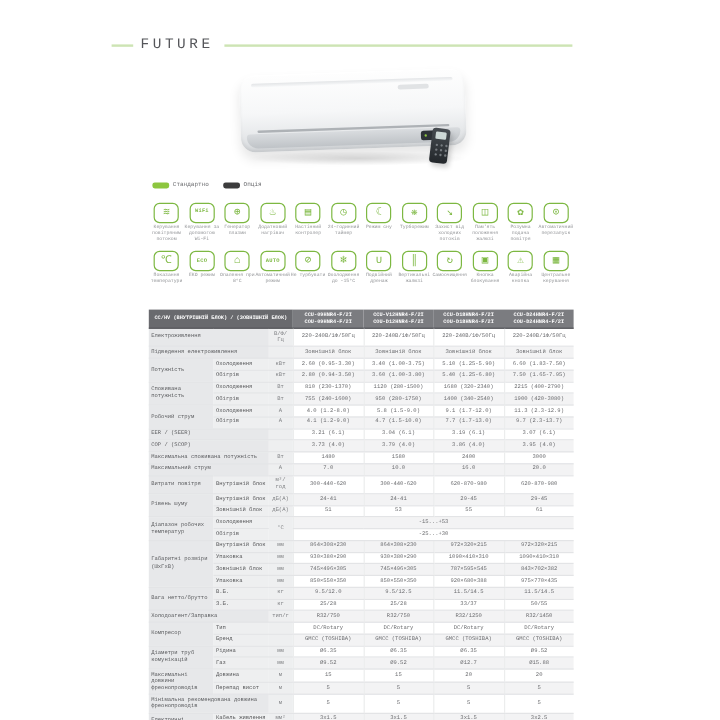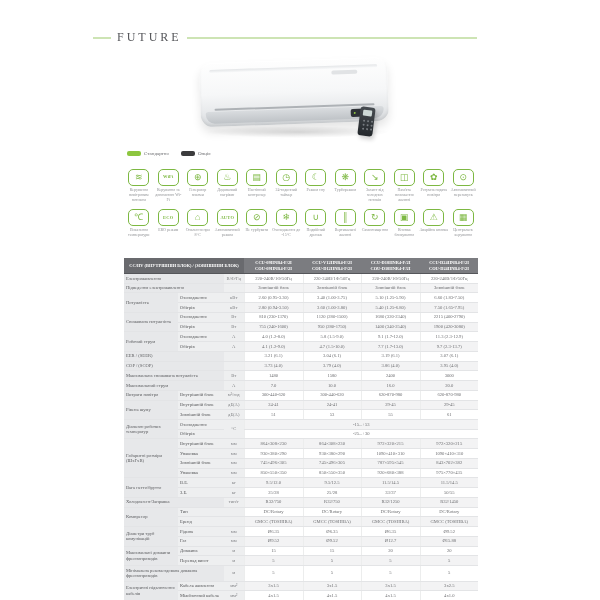--- a/index.html
+++ b/index.html
@@ -1,18 +1,18 @@
 <!DOCTYPE html>
 <html><head>
 <meta charset="utf-8">
 <style>
   *{box-sizing:border-box;margin:0;padding:0}
   html,body{background:#fff}
   .page{position:relative;width:494px;height:600px;background:#fff;overflow:hidden;
-        font-family:Liberation Serif, serif;color:#58595b}
+        font-family:Liberation Mono, monospace;color:#58595b}
 
   
   .rule{position:absolute;height:2px;background:#cde4b4}
   .rule-short{left:93px;top:37px;width:18px}
   .rule-long{left:187px;top:37px;width:290px}
   .series{position:absolute;left:117px;top:30px;font-size:12px;letter-spacing:3px;color:#55565a}
 
   
   .ac-shadow{position:absolute;left:205px;top:126px;width:185px;height:12px;border-radius:50%;
              background:radial-gradient(ellipse at center,rgba(0,0,0,.14),rgba(0,0,0,0) 70%)}

